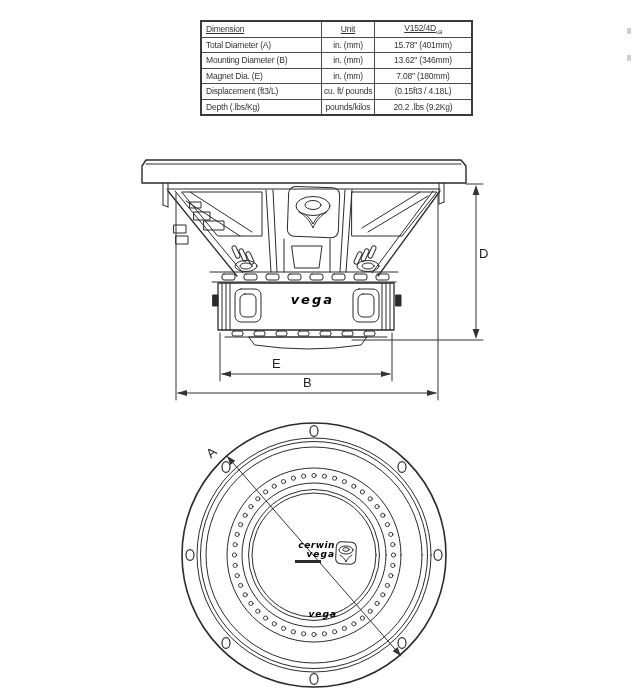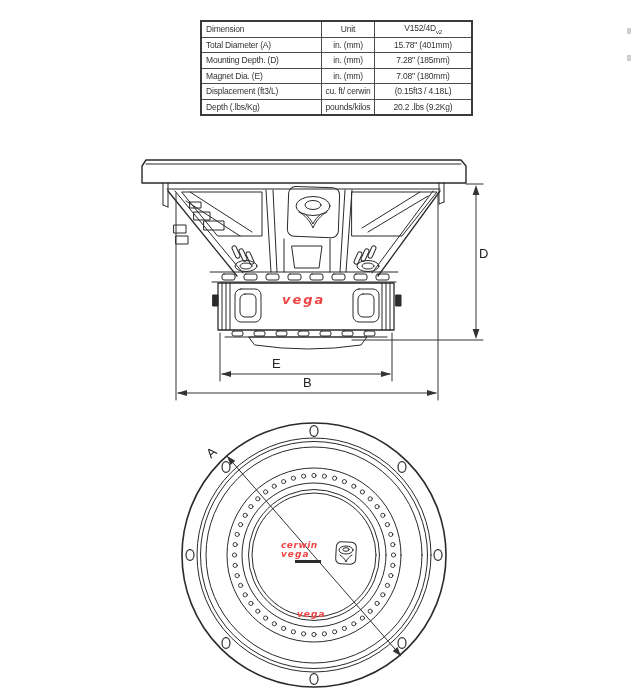--- a/index.html
+++ b/index.html
@@ -10,28 +10,28 @@
   #spec-table{position:absolute;left:200px;top:20px;width:257px;border-collapse:collapse;
               border:2px solid #3a3a3a;table-layout:fixed;}
   #spec-table th,#spec-table td{border:1px solid #4a4a4a;font-size:8.5px;line-height:1;
               letter-spacing:-0.2px;color:#333;padding:0 2px;height:14.4px;
               white-space:nowrap;overflow:hidden;font-weight:normal;}
   #spec-table th{height:15px;}
   .col-dim{width:113px;text-align:left;padding-left:4px !important;}
   .col-unit{width:48px;text-align:center;}
   .col-val{width:92px;text-align:center;}
   #spec-table th.col-dim{text-align:left;}
-  #spec-table th{text-align:center;}
+  #spec-table th{text-align:center;text-decoration:underline;}
   sub.model-sub{font-size:6px;}
 
   
   svg{position:absolute;left:0;top:0;}
   .lbl{position:absolute;font-size:13px;color:#222;font-family:"Liberation Sans",sans-serif;}
   .logo-script{position:absolute;font-style:italic;font-weight:bold;
-               font-family:"DejaVu Sans",sans-serif;color:#ef4444;text-align:left;}
+               font-family:"DejaVu Sans",sans-serif;color:#000000;text-align:right;}
   #magnet-logo{left:282px;top:292px;width:52px;font-size:13px;letter-spacing:2px;}
   #cone-logo{left:297px;top:609px;width:40px;font-size:9px;letter-spacing:1px;}
   #center-logo{left:281px;top:541px;width:54px;line-height:1;}
   #center-logo .l1{font-size:9px;letter-spacing:0.5px;display:block;}
   #center-logo .l2{font-size:9px;letter-spacing:1px;display:block;}
   #center-logo .bar{display:block;width:26px;height:3px;background:#2b2b2b;margin:1px auto 0 auto;}
   #label-a{left:207px;top:445px;transform:rotate(-41deg);}
   #label-d{left:479px;top:246px;}
   #label-e{left:272px;top:356px;}
   #label-b{left:303px;top:375px;}
@@ -48,32 +48,32 @@
       <th class="col-dim">Dimension</th>
       <th class="col-unit">Unit</th>
       <th class="col-val"><span>V152/4D</span><sub class="model-sub">v2</sub></th>
     </tr>
     <tr>
       <td class="col-dim">Total Diameter  (A)</td>
       <td class="col-unit">in. (mm)</td>
       <td class="col-val">15.78" (401mm)</td>
     </tr>
     <tr>
-      <td class="col-dim">Mounting Depth. (D)</td>
+      <td class="col-dim">Mounting Diameter  (B)</td>
       <td class="col-unit">in. (mm)</td>
-      <td class="col-val">7.28" (185mm)</td>
+      <td class="col-val">13.62" (346mm)</td>
     </tr>
     <tr>
       <td class="col-dim">Magnet Dia. (E)</td>
       <td class="col-unit">in. (mm)</td>
       <td class="col-val">7.08" (180mm)</td>
     </tr>
     <tr>
       <td class="col-dim">Displacement (ft3/L)</td>
-      <td class="col-unit">cu. ft/ cerwin</td>
+      <td class="col-unit">cu. ft/ pounds</td>
       <td class="col-val">(0.15ft3 / 4.18L)</td>
     </tr>
     <tr>
       <td class="col-dim">Depth (.lbs/Kg)</td>
       <td class="col-unit">pounds/kilos</td>
       <td class="col-val">20.2 .lbs (9.2Kg)</td>
     </tr>
   </tbody>
     </table>
 

